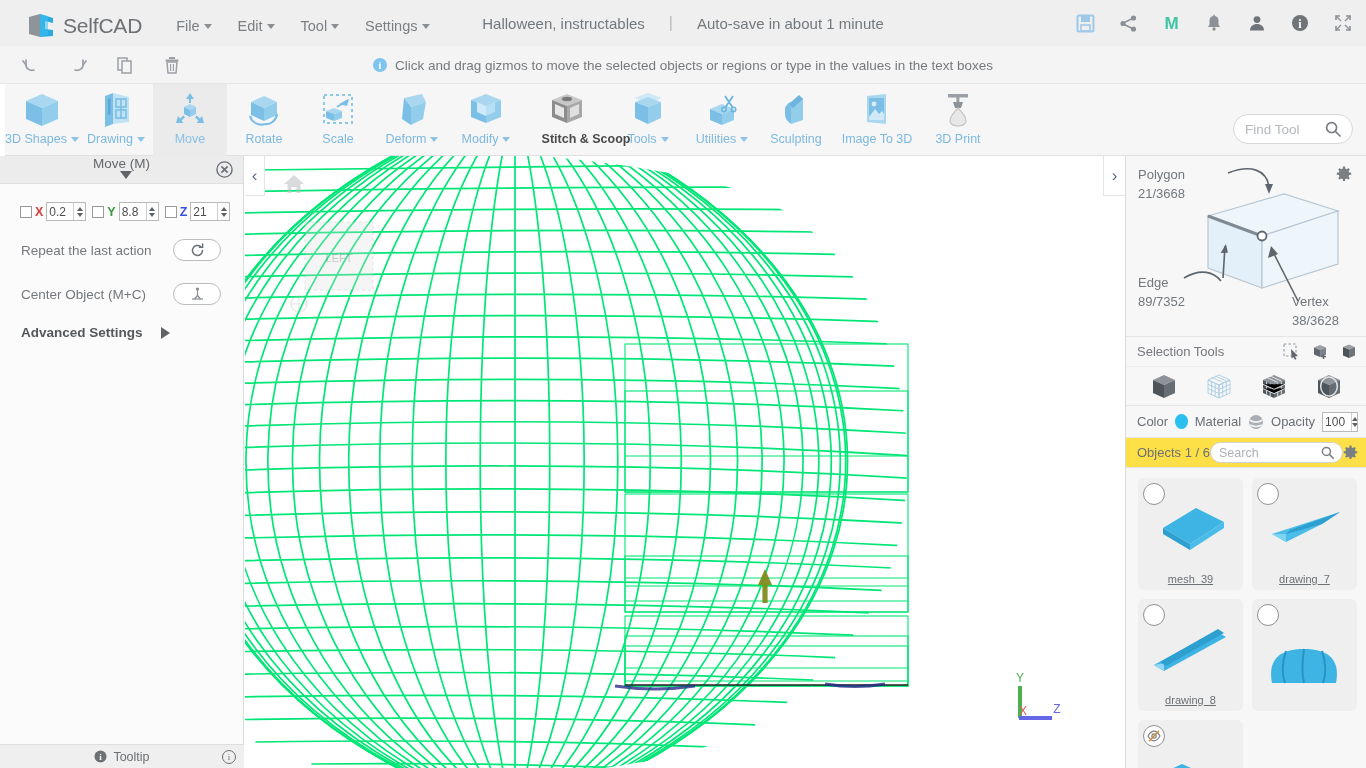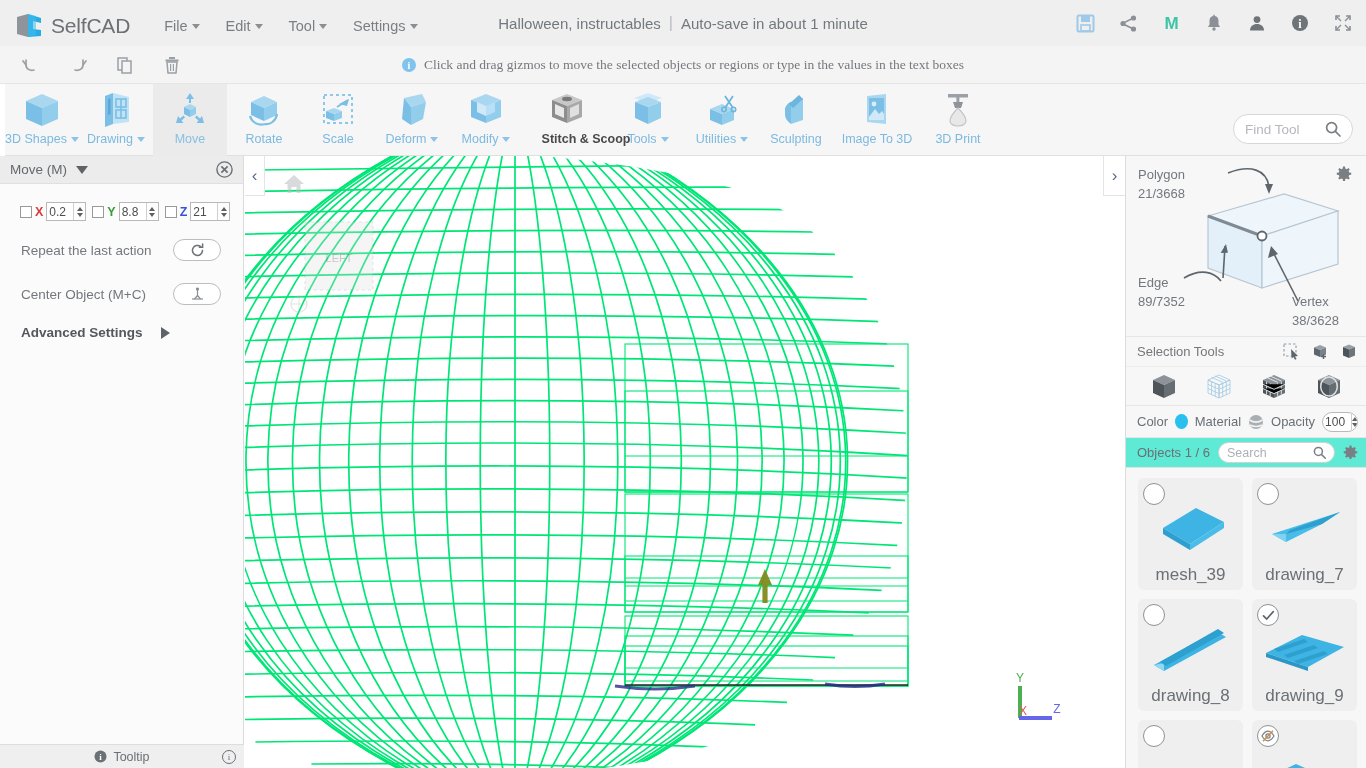--- a/index.html
+++ b/index.html
@@ -9,52 +9,53 @@
     background:#ffffff;
     color:#6b7075;
     font-size:13px;
     -webkit-font-smoothing:antialiased;
   }
   
   .topbar{
     position:absolute; left:0; top:0; width:1366px; height:52px;
     background:#efefef; display:flex; align-items:center;
     border-bottom:1px solid #e2e2e2;
+    padding-left:12px;
   }
   .logo-wrap{ display:flex; align-items:center; gap:7px; padding-left:14px; }
   .logo-mark{ width:30px; height:28px; position:relative; }
   .brand{ font-size:21px; color:#6d7074; letter-spacing:-0.2px; }
   .menu{ display:flex; align-items:flex-end; gap:26px; margin-left:34px; }
   .menu-item{ font-size:14.5px; color:#7a7f84; cursor:pointer; white-space:nowrap; }
   .caret{ display:inline-block; border-left:4px solid transparent; border-right:4px solid transparent;
           border-top:5px solid #8a8f94; margin-left:4px; vertical-align:middle; }
   .doc-title{
     position:absolute; left:0; right:0; top:0; height:46px;
-    display:flex; align-items:center; justify-content:center; gap:0px;
+    display:flex; align-items:center; justify-content:center; gap:16px;
     pointer-events:none;
   }
   .doc-title span{ pointer-events:auto; }
   .doc-name{ font-size:15px; color:#73787d; }
   .doc-sep{ color:#b8bcc0; margin:0 8px; font-size:16px; }
   .autosave{ font-size:15px; color:#73787d; }
   .top-icons{ position:absolute; right:12px; top:0; height:46px; display:flex; align-items:center; gap:21px; }
   .ti{ width:22px; height:22px; display:flex; align-items:center; justify-content:center; cursor:pointer; }
 
   
   .secondbar{
     position:absolute; top:46px; left:0; width:1366px; height:38px;
     background:#f4f4f4; display:flex; align-items:center; border-bottom:1px solid #e6e6e6;
   }
   .hist-icons{ display:flex; align-items:center; gap:25px; padding-left:20px; }
   .hi{ width:22px; height:22px; display:flex; align-items:center; justify-content:center; cursor:pointer; color:#9aa0a6; }
   .hint{
     position:absolute; left:0; right:0; top:0; height:38px;
     display:flex; align-items:center; justify-content:center; gap:8px; pointer-events:none;
   }
-  .hint-text{ font-size:13.5px; color:#76797d;font-family:Liberation Serif, serif; }
+  .hint-text{ font-size:13.5px; color:#76797d; }
   .info-dot{
     width:14px; height:14px; border-radius:50%; background:#7fc4ee; color:#fff;
     font-size:10px; font-weight:bold; display:flex; align-items:center; justify-content:center;
     font-family:"Liberation Serif", serif;
   }
 
   
   .ribbon{
     position:absolute; top:84px; left:5px; width:1366px; height:72px;
     background:#f6f6f6; border-bottom:1px solid #e0e0e0;
@@ -77,21 +78,21 @@
   }
   .find-tool .ph{ font-size:13.5px; color:#b4b8bc; }
 
   
   .leftpanel{
     position:absolute; left:0; top:156px; width:244px; height:612px;
     background:#fbfbfb; border-right:1px solid #dcdcdc;
   }
   .lp-header{
     height:28px; background:#ececec; border-bottom:1px solid #e0e0e0;
-    display:flex; align-items:center; padding:0 10px; position:relative;
+    display:flex; align-items:center; padding:0 10px; position:relative;flex-direction:column;
   }
   .lp-title{ font-size:13.5px; color:#64696e; }
   .tri-down{ display:inline-block; width:0;height:0; border-left:6px solid transparent;
      border-right:6px solid transparent; border-top:8px solid #5f6368; margin-left:9px; }
   .lp-close{ position:absolute; right:10px; top:5px; width:17px; height:17px; cursor:pointer; }
   .axis-row{ display:flex; align-items:center; gap:0px; padding:18px 0 0 20px; }
   .axis-grp{ display:flex; align-items:center; margin-right:6px; }
   .cb{ width:12px;height:12px; border:1px solid #9a9a9a; background:#fff; display:inline-block; margin-right:3px; cursor:pointer;}
   .axl{ font-size:12.5px; font-weight:bold; margin-right:3px; }
   .axl.x{ color:#d93b3b; } .axl.y{ color:#3a9b3a; } .axl.z{ color:#3a51d9; }
@@ -166,28 +167,28 @@
     height:40px; display:flex; align-items:center; justify-content:space-around;
     border-top:1px solid #ededed; border-bottom:1px solid #e6e6e6; padding:0 10px;
   }
   .mode-btn{ cursor:pointer; display:flex; align-items:center; justify-content:center; width:34px;height:34px;}
   .color-row{
     height:32px; display:flex; align-items:center; gap:7px; padding:0 8px 0 11px;
     border-bottom:1px solid #e6e6e6; font-size:13px; color:#6b7075;
   }
   .swatch{ width:15px;height:15px;border-radius:50%; }
   .opacity-box{
-    height:20px; border:1px solid #b9b9b9; border-radius:10px; background:#fff;
+    height:20px; border:1px solid #b9b9b9; border-radius:0; background:#fff;
     display:flex; align-items:center; overflow:hidden; margin-left:auto;
   }
   .opacity-box input{ border:none;outline:none;width:28px;font-size:12px;color:#4d4d4d;
      padding:0 2px; background:transparent; font-family:"Liberation Sans", sans-serif;}
   .objects-row{
-    height:30px; display:flex; align-items:center; gap:8px; padding:0 8px 0 11px;
-    border-bottom:1px solid #e2e2e2; background:#5eead4;
+    height:30px; display:flex; align-items:center; padding:0 8px 0 11px;
+    border-bottom:1px solid #e2e2e2; background:#fde047;
   }
   .objects-row .t{ font-size:13px; color:#6b7075; white-space:nowrap;}
   .obj-search{
     flex:1; height:21px; border:1px solid #d2d2d2; border-radius:11px; background:#fff;
     display:flex; align-items:center; justify-content:space-between; padding:0 8px;
   }
   .obj-search .ph{ font-size:12.5px; color:#adb1b5; }
   .obj-grid{
     display:flex; flex-wrap:wrap; gap:9px; padding:10px 0 0 12px;
     height:calc(612px - 180px - 30px - 40px - 32px - 30px); overflow:hidden;
@@ -196,21 +197,21 @@
     width:105px; height:112px; background:#efefef; border-radius:6px; position:relative;
     display:flex; flex-direction:column; align-items:center; justify-content:flex-end;
     cursor:pointer; padding-bottom:5px;
   }
   .obj-check{
     position:absolute; left:5px; top:5px; width:22px; height:22px; border-radius:50%;
     border:1.5px solid #8d9296; background:#fff; display:flex; align-items:center;
     justify-content:center; z-index:2; cursor:pointer;
   }
   .obj-thumb{ position:absolute; left:0; top:6px; width:105px; height:80px; }
-  .obj-name{ font-size:17px; color:#6b7075; z-index:1; }
+  .obj-name{ font-size:11px; color:#6b7075; z-index:1;text-decoration:underline; }
 
   svg{ display:block; }
 </style>
 </head>
 <body>
 
 <div class="topbar">
   <div class="logo-wrap">
     <span class="logo-mark">
       <svg width="30" height="28" viewBox="0 0 30 28">
@@ -901,37 +902,20 @@
       <span class="obj-thumb">
         <svg width="105" height="80" viewBox="0 0 105 80">
             <path d="M16 60 L78 26 L88 32 L26 66 Z" fill="#3eb4e4"></path>
             <path d="M16 60 L26 66 L26 58 Z" fill="#8fd9f4"></path>
             <path d="M22 57 L80 24 L86 28 L28 61 Z" fill="#2ea0d0"></path>
           </svg>
       </span>
       <span class="obj-name">drawing_8</span>
     </div>
 
-    <div class="obj-card">
-      <span class="obj-check">
-        <svg width="13" height="13" viewBox="0 0 13 13" fill="none" stroke="#5e666d" stroke-width="1.7" stroke-linecap="round">
-            <path d="M1.5 6.8 L4.7 10 L11.3 2.6"></path>
-          </svg>
-      </span>
-      <span class="obj-thumb">
-        <svg width="105" height="80" viewBox="0 0 105 80">
-          <path d="M14 48 L50 30 L92 42 L56 62 Z" fill="#3eb4e4"></path>
-          <path d="M22 44 L52 34 L56 37 L26 47 Z" fill="#2ea0d0"></path>
-          <path d="M32 50 L62 40 L66 43 L36 53 Z" fill="#2ea0d0"></path>
-          <path d="M42 56 L72 46 L76 49 L46 59 Z" fill="#2ea0d0"></path>
-          <path d="M14 48 L56 62 L56 66 L14 52 Z" fill="#2b97c6"></path>
-        </svg>
-      </span>
-      <span class="obj-name">drawing_9</span>
-    </div>
 
     <div class="obj-card">
       <span class="obj-check"></span>
       <span class="obj-thumb">
         <svg width="105" height="80" viewBox="0 0 105 80">
           <path d="M20 78 C16 58 24 44 52 44 C80 44 88 58 84 78 Z" fill="#3eb4e4"></path>
           <path d="M34 46 C30 58 30 70 33 78" stroke="#2a93c2" stroke-width="2" fill="none"></path>
           <path d="M52 44 C50 58 50 70 52 78" stroke="#2a93c2" stroke-width="2" fill="none"></path>
           <path d="M70 46 C74 58 74 70 71 78" stroke="#2a93c2" stroke-width="2" fill="none"></path>
         </svg>

